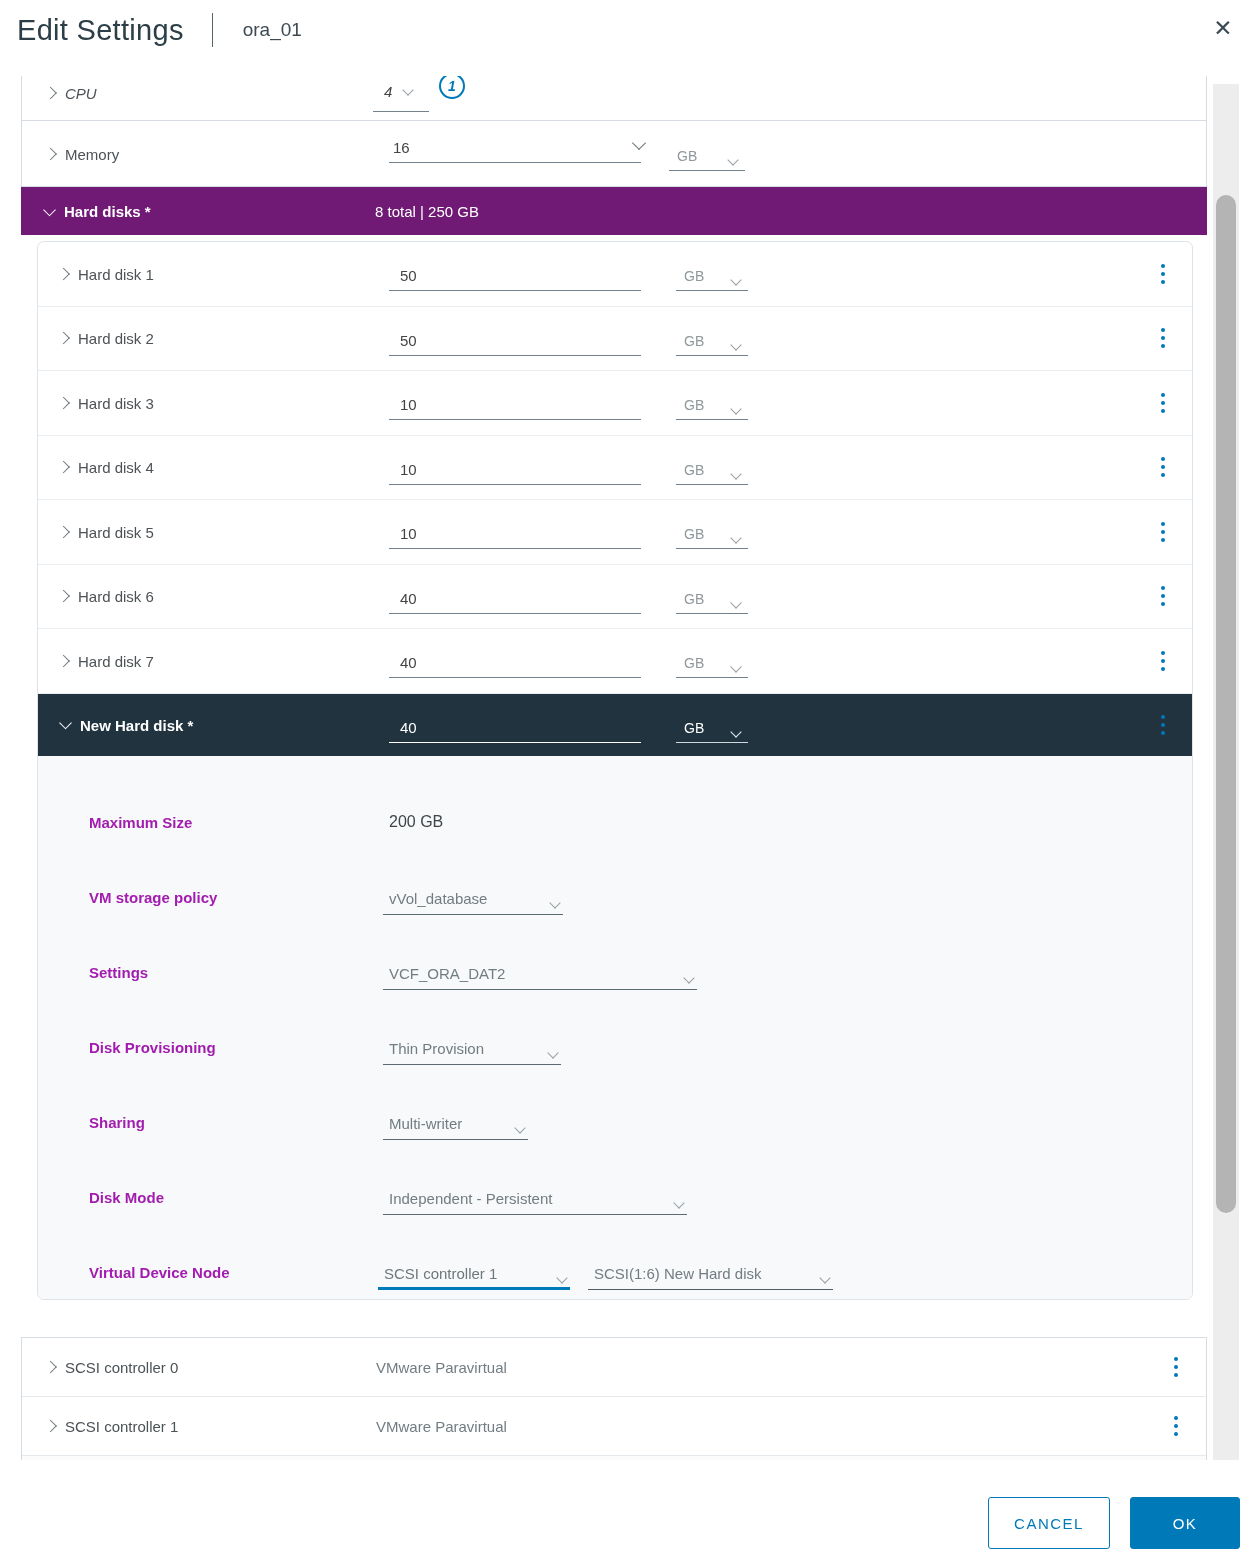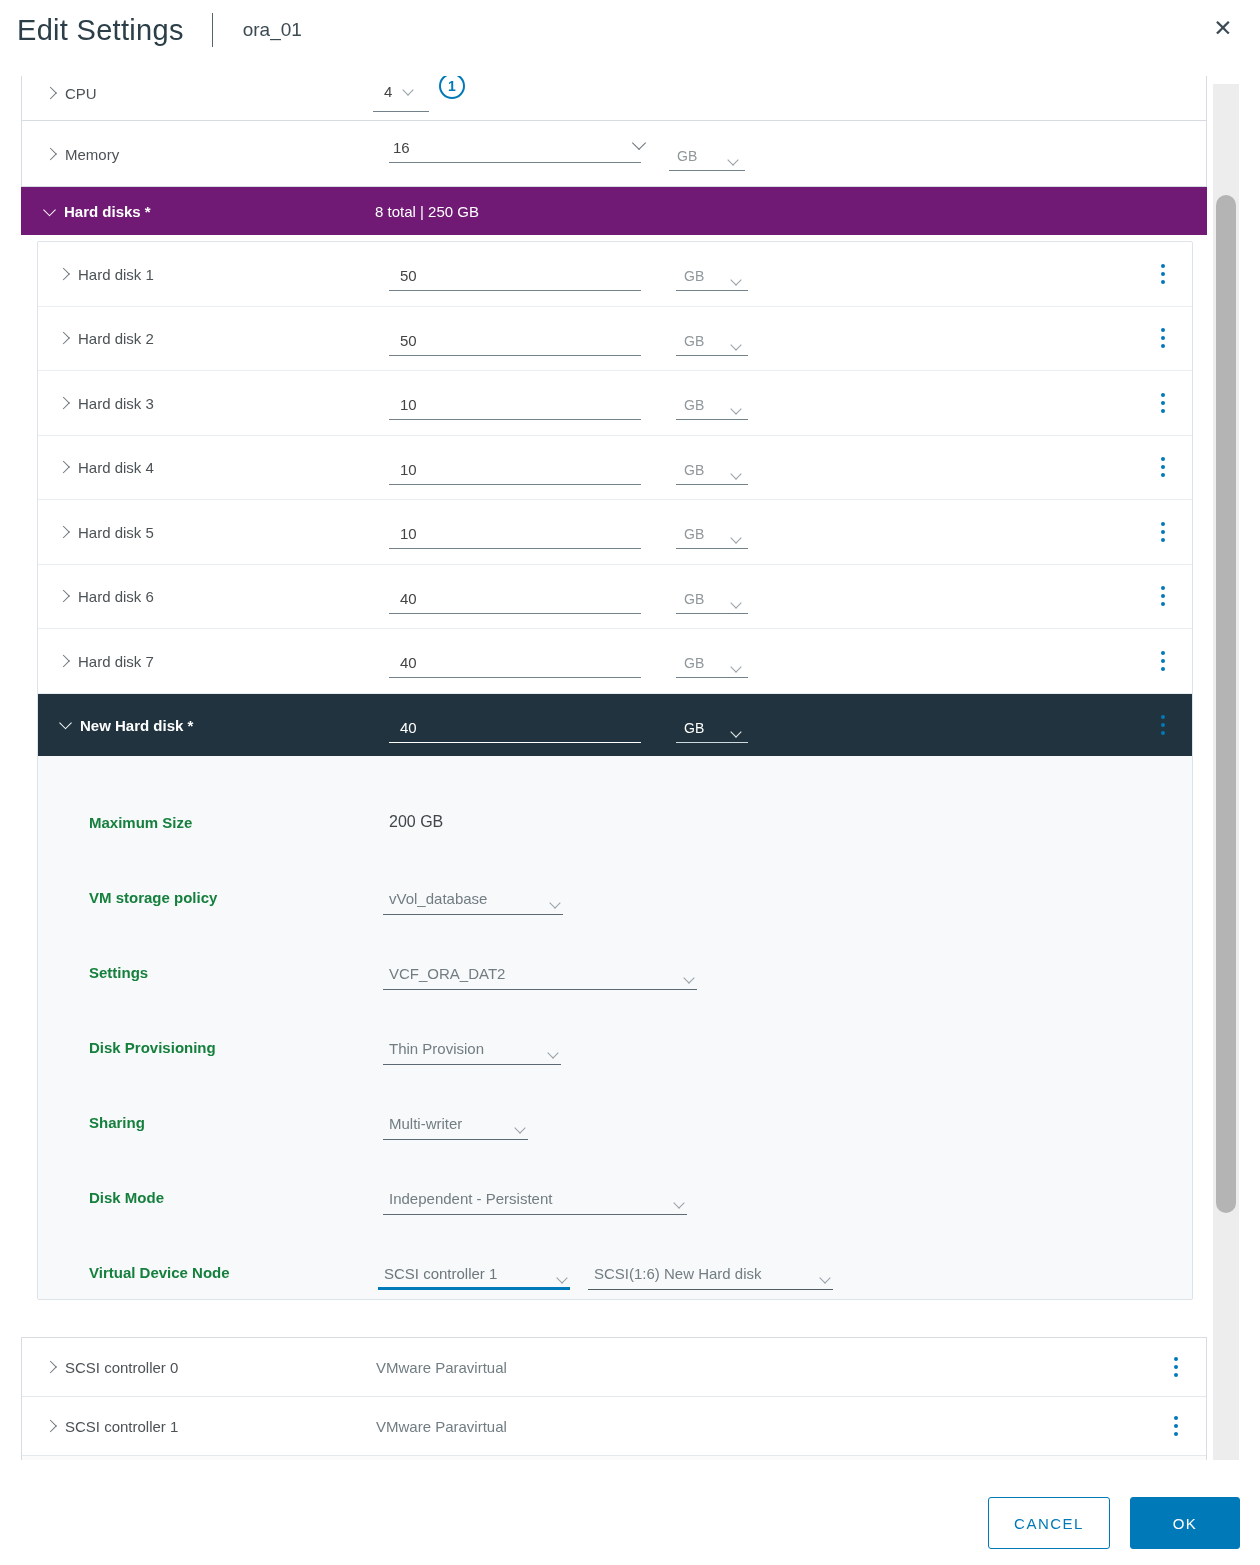--- a/index.html
+++ b/index.html
@@ -18,21 +18,21 @@
   .dlg-divider { width:1px; height:34px; background:#55646d; margin:0 30px 0 28px; }
   .dlg-vmname { font-size:19px; font-weight:400; color:#3c4a52; }
   .dlg-close { position:absolute; right:22px; top:13px; width:30px; height:30px; display:flex; align-items:center; justify-content:center; font-size:23px; color:#3b4a54; cursor:pointer; font-weight:300; }
 
   
   .scroll-area { position:absolute; left:21px; top:76px; width:1186px; height:1384px; overflow:hidden; background:#fff; }
 
   .top-rows { border-left:1px solid #d6dce1; border-right:1px solid #d6dce1; }
   .setting-row { position:relative; border-bottom:1px solid #d6dce1; }
   .row-cpu { height:45px; overflow:hidden; }
-  .row-cpu .row-inner { position:relative; height:57px; margin-top:-12px; }
+  .row-cpu .row-inner { position:relative; height:57px; margin-top:-12px;font-style:italic; }
   .row-memory { height:66px; }
 
   .row-label-group { position:absolute; left:24px; top:50%; transform:translateY(-50%); display:flex; align-items:center; gap:10px; cursor:pointer; }
   .row-label { font-size:15px; color:#4c5256; }
 
   .chev { display:inline-block; width:9px; height:9px; border-right:1.7px solid #6b757b; border-bottom:1.7px solid #6b757b; }
   .chev.right { transform:rotate(-45deg); }
   .chev.down  { transform:rotate(45deg); margin-top:-3px; }
   .chev.white { border-color:#ffffff; }
 
@@ -54,39 +54,39 @@
 
   
   .dark-header { position:relative; height:48px; background:#701a75; color:#fff; margin-top:0; }
   .dark-header .row-label-group { left:24px; }
   .dark-header .sec-label { font-size:15px; font-weight:700; color:#fff; }
   .dark-summary { position:absolute; left:354px; top:50%; transform:translateY(-50%); font-size:15px; color:#fff; }
 
   .gap6 { height:6px; background:#fff; }
 
   
-  .disk-container { position:relative; margin-left:16px; width:1156px; height:1059px; border:1px solid #dce3e9; border-radius:2px; background:#fff; overflow:hidden; display:flex; flex-direction:column; }
+  .disk-container { position:relative; margin-left:16px; width:1156px; height:1059px; border:1px solid #dce3e9; border-radius:7px; background:#fff; overflow:hidden; display:flex; flex-direction:column; }
   .disk-row { position:relative; height:64.5px; border-bottom:1px solid #e9eef2; flex:none; }
   .disk-row .row-label-group { left:21px; }
   .disk-input { left:351px; top:16px; width:252px; height:33px; padding-left:11px; }
   .disk-unit { position:absolute; left:638px; top:17px; width:72px; height:32px; }
   .kebab { position:absolute; left:1117px; top:50%; transform:translateY(-50%); display:flex; flex-direction:column; gap:4px; padding:6px; cursor:pointer; }
   .kebab i { width:4px; height:4px; border-radius:50%; background:#0079b8; }
 
   
   .newdisk-row { position:relative; height:62px; background:#20333e; flex:none; }
   .newdisk-row .row-label-group { left:23px; }
   .newdisk-row .sec-label { font-size:15px; font-weight:700; color:#fff; }
   .newdisk-row .underfield { border-bottom-color:#ffffff; color:#fff; }
   .newdisk-row .unit-select { border-bottom-color:#cfd8dd; color:#fff; }
 
   
   .disk-panel { position:relative; flex:1; background:#f8f9fa; }
   .field-row { position:absolute; left:0; width:100%; height:56px; }
-  .field-label { position:absolute; left:51px; top:50%; transform:translateY(-50%); font-size:15px; font-weight:700; color:#15803d; }
+  .field-label { position:absolute; left:51px; top:50%; transform:translateY(-50%); font-size:15px; font-weight:700; color:#a21caf; }
   .field-value-text { position:absolute; left:351px; top:50%; transform:translateY(-50%); font-size:16px; color:#3f4549; }
   .select { position:absolute; display:flex; align-items:flex-end; justify-content:space-between; gap:10px; padding:0 4px 7px 6px; border-bottom:1px solid #5c6b73; font-size:15px; color:#717d82; cursor:pointer; white-space:nowrap; }
   .select .caret { flex:none; }
   .sel-policy   { left:345px; top:12px; width:180px; height:34px; }
   .sel-location { left:345px; top:12px; width:314px; height:34px; }
   .sel-provision{ left:345px; top:12px; width:178px; height:34px; }
   .sel-sharing  { left:345px; top:12px; width:145px; height:34px; }
   .sel-diskmode { left:345px; top:12px; width:304px; height:34px; }
   .sel-vdn1 { left:340px; top:12px; width:192px; height:34px; border-bottom:3px solid #0079b8; padding-bottom:5px; color:#6d777c; }
   .sel-vdn2 { left:550px; top:12px; width:245px; height:34px; border-bottom:1.5px solid #4e5c64; }

